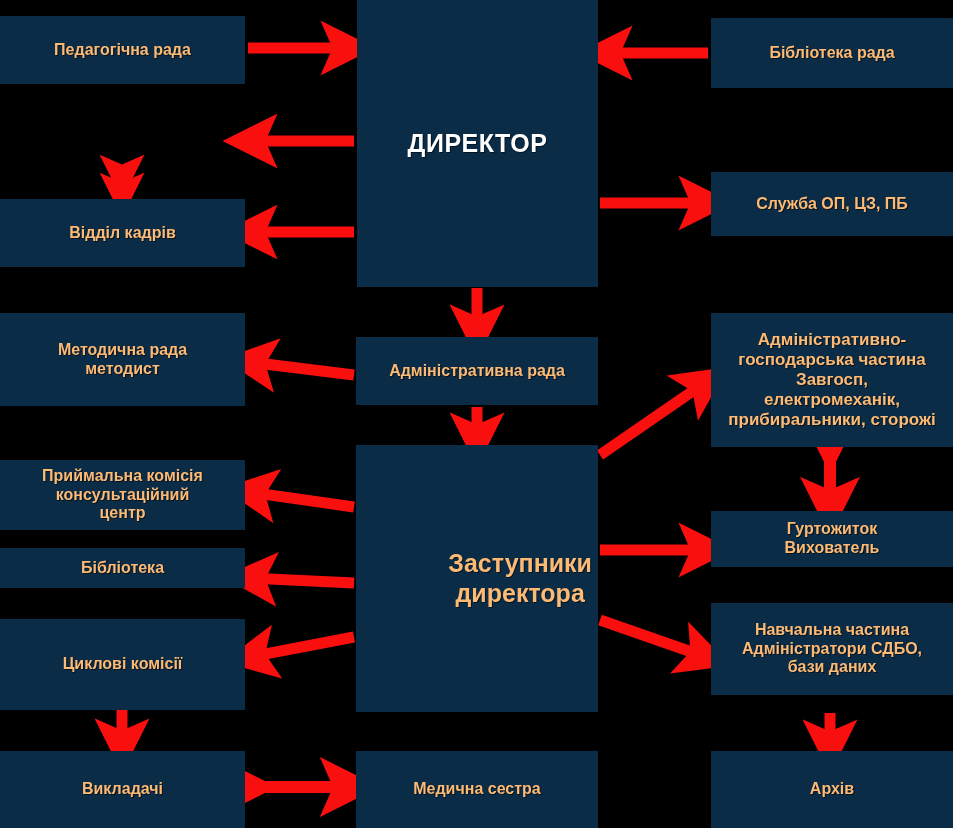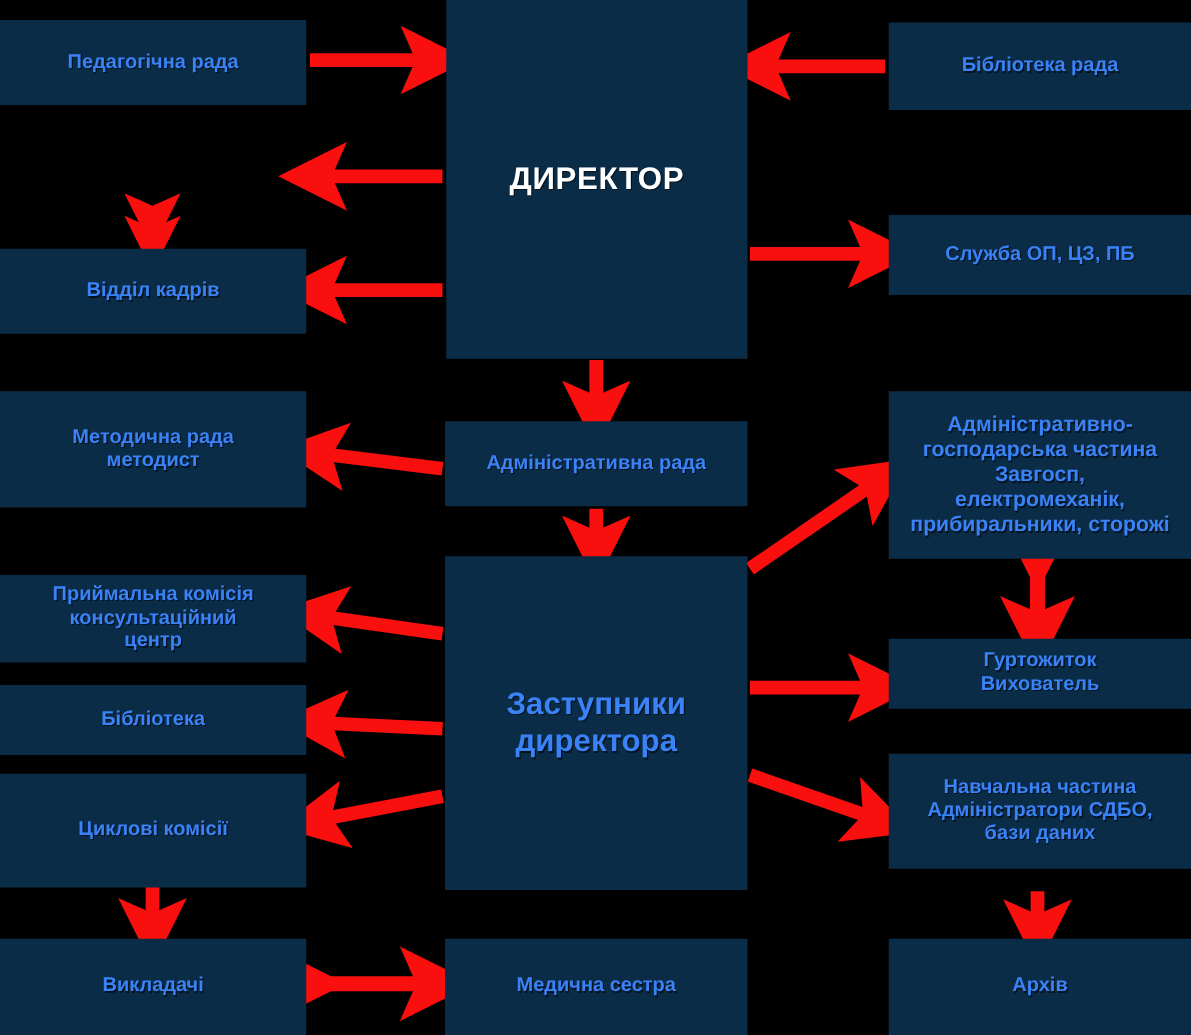--- a/index.html
+++ b/index.html
@@ -6,38 +6,38 @@
   #stage{
     position:relative;
     width:953px;height:828px;
     background:#000000;
     overflow:hidden;
     font-family:"Liberation Sans","DejaVu Sans",sans-serif;
   }
   .node{
     position:absolute;
     background:#0b2c47;
-    color:#3b82f6;
+    color:#fdba74;
     display:flex;
     align-items:center;
     justify-content:center;
     text-align:center;
     font-weight:bold;
     line-height:1.17;
     box-sizing:border-box;
     padding:2px 6px;
     z-index:3;
     text-shadow:1px 1px 0 rgba(0,0,0,0.55);
   }
   .node.director{
     color:#ffffff;
     font-size:25px;
     letter-spacing:0.5px;
   }
-  .node.deputy{ font-size:25px; }
+  .node.deputy{ font-size:25px;justify-content:flex-end; }
   .node.big{ font-size:17px; }
   .node.med{ font-size:16px; }
   svg#wires{
     position:absolute;left:0;top:0;
     width:953px;height:828px;
     z-index:2;
     pointer-events:none;
   }
 </style>
 </head>
@@ -108,21 +108,21 @@
     <span>Методична рада
 методист</span>
   </div>
 
   <div class="node med" style="left:0px;top:460px;width:245px;height:70px;white-space:pre-line;">
     <span>Приймальна комісія
 консультаційний
 центр</span>
   </div>
 
-  <div class="node med" style="left:0px;top:548px;width:245px;height:56px;">
+  <div class="node med" style="left:0px;top:548px;width:245px;height:40px;">
     <span>Бібліотека</span>
   </div>
 
   <div class="node med" style="left:0px;top:619px;width:245px;height:91px;">
     <span>Циклові комісії</span>
   </div>
 
   <div class="node med" style="left:0px;top:751px;width:245px;height:77px;">
     <span>Викладачі</span>
   </div>

